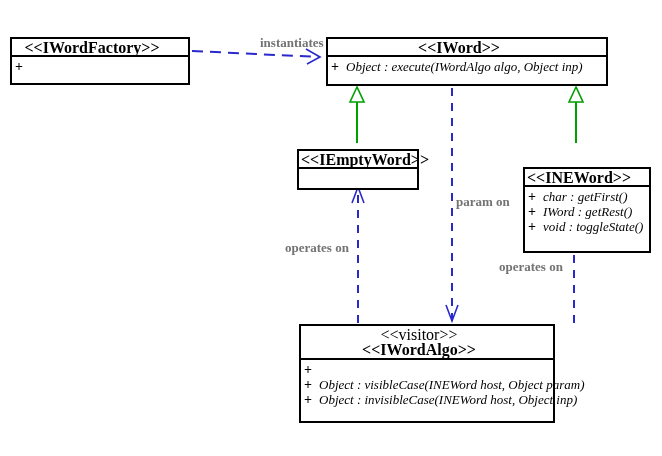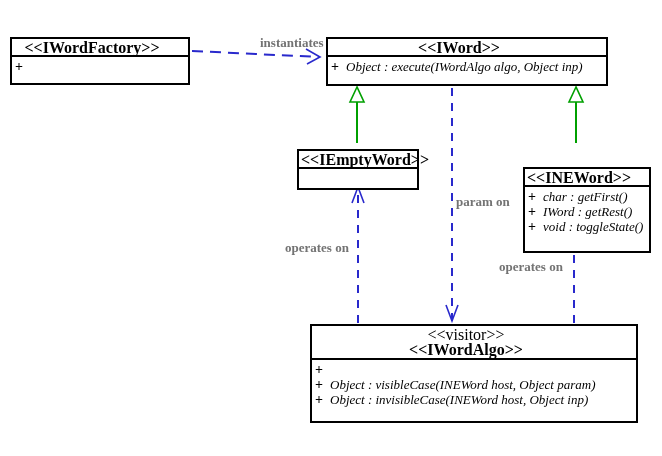--- a/index.html
+++ b/index.html
@@ -61,21 +61,21 @@
     font-size: 13px;
     line-height: 13px;
     color: #737373;
     white-space: nowrap;
   }
   
   #box-iwordfactory { left: 10px;  top: 37px;  width: 180px; height: 48px; }
   #box-iword        { left: 326px; top: 37px;  width: 282px; height: 49px; }
   #box-iemptyword   { left: 297px; top: 149px; width: 122px; height: 41px; }
   #box-ineword      { left: 523px; top: 143px; width: 128px; height: 86px; margin-top: 24px; }
-  #box-iwordalgo    { left: 310px; top: 324px; width: 328px; height: 99px; }
+  #box-iwordalgo    { left: 299px; top: 324px; width: 256px; height: 99px; }
   #label-instantiates      { left: 260px; top: 36px;  }
   #label-calls-on          { left: 456px; top: 195px; }
   #label-operates-on-left  { left: 285px; top: 241px; }
   #label-operates-on-right { left: 499px; top: 260px; }
 </style>
 </head>
 <body>
 
 <div class="canvas">
 

